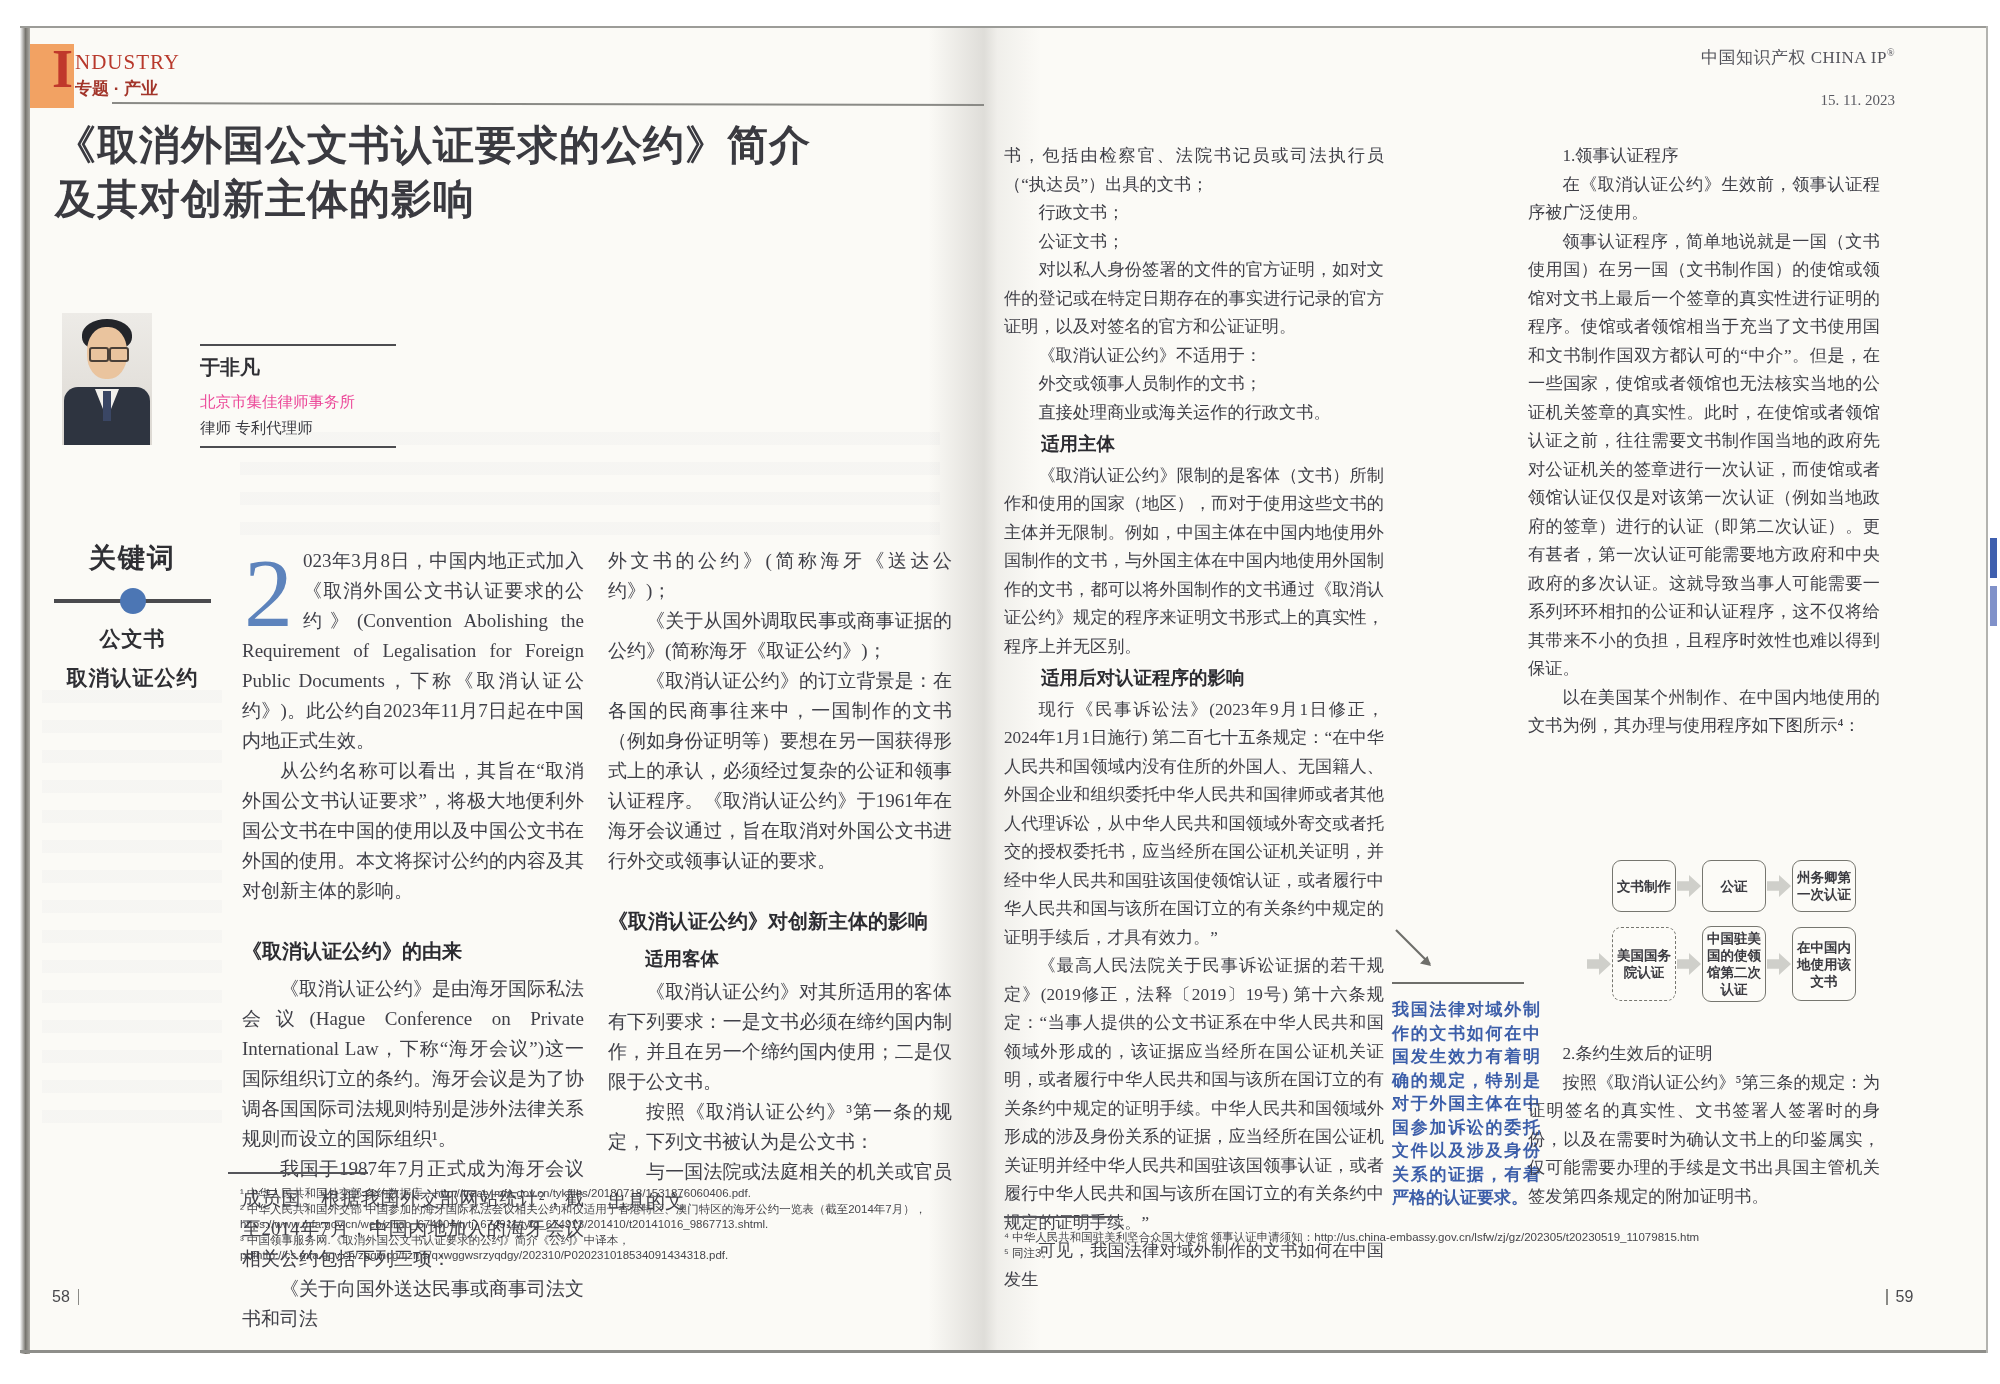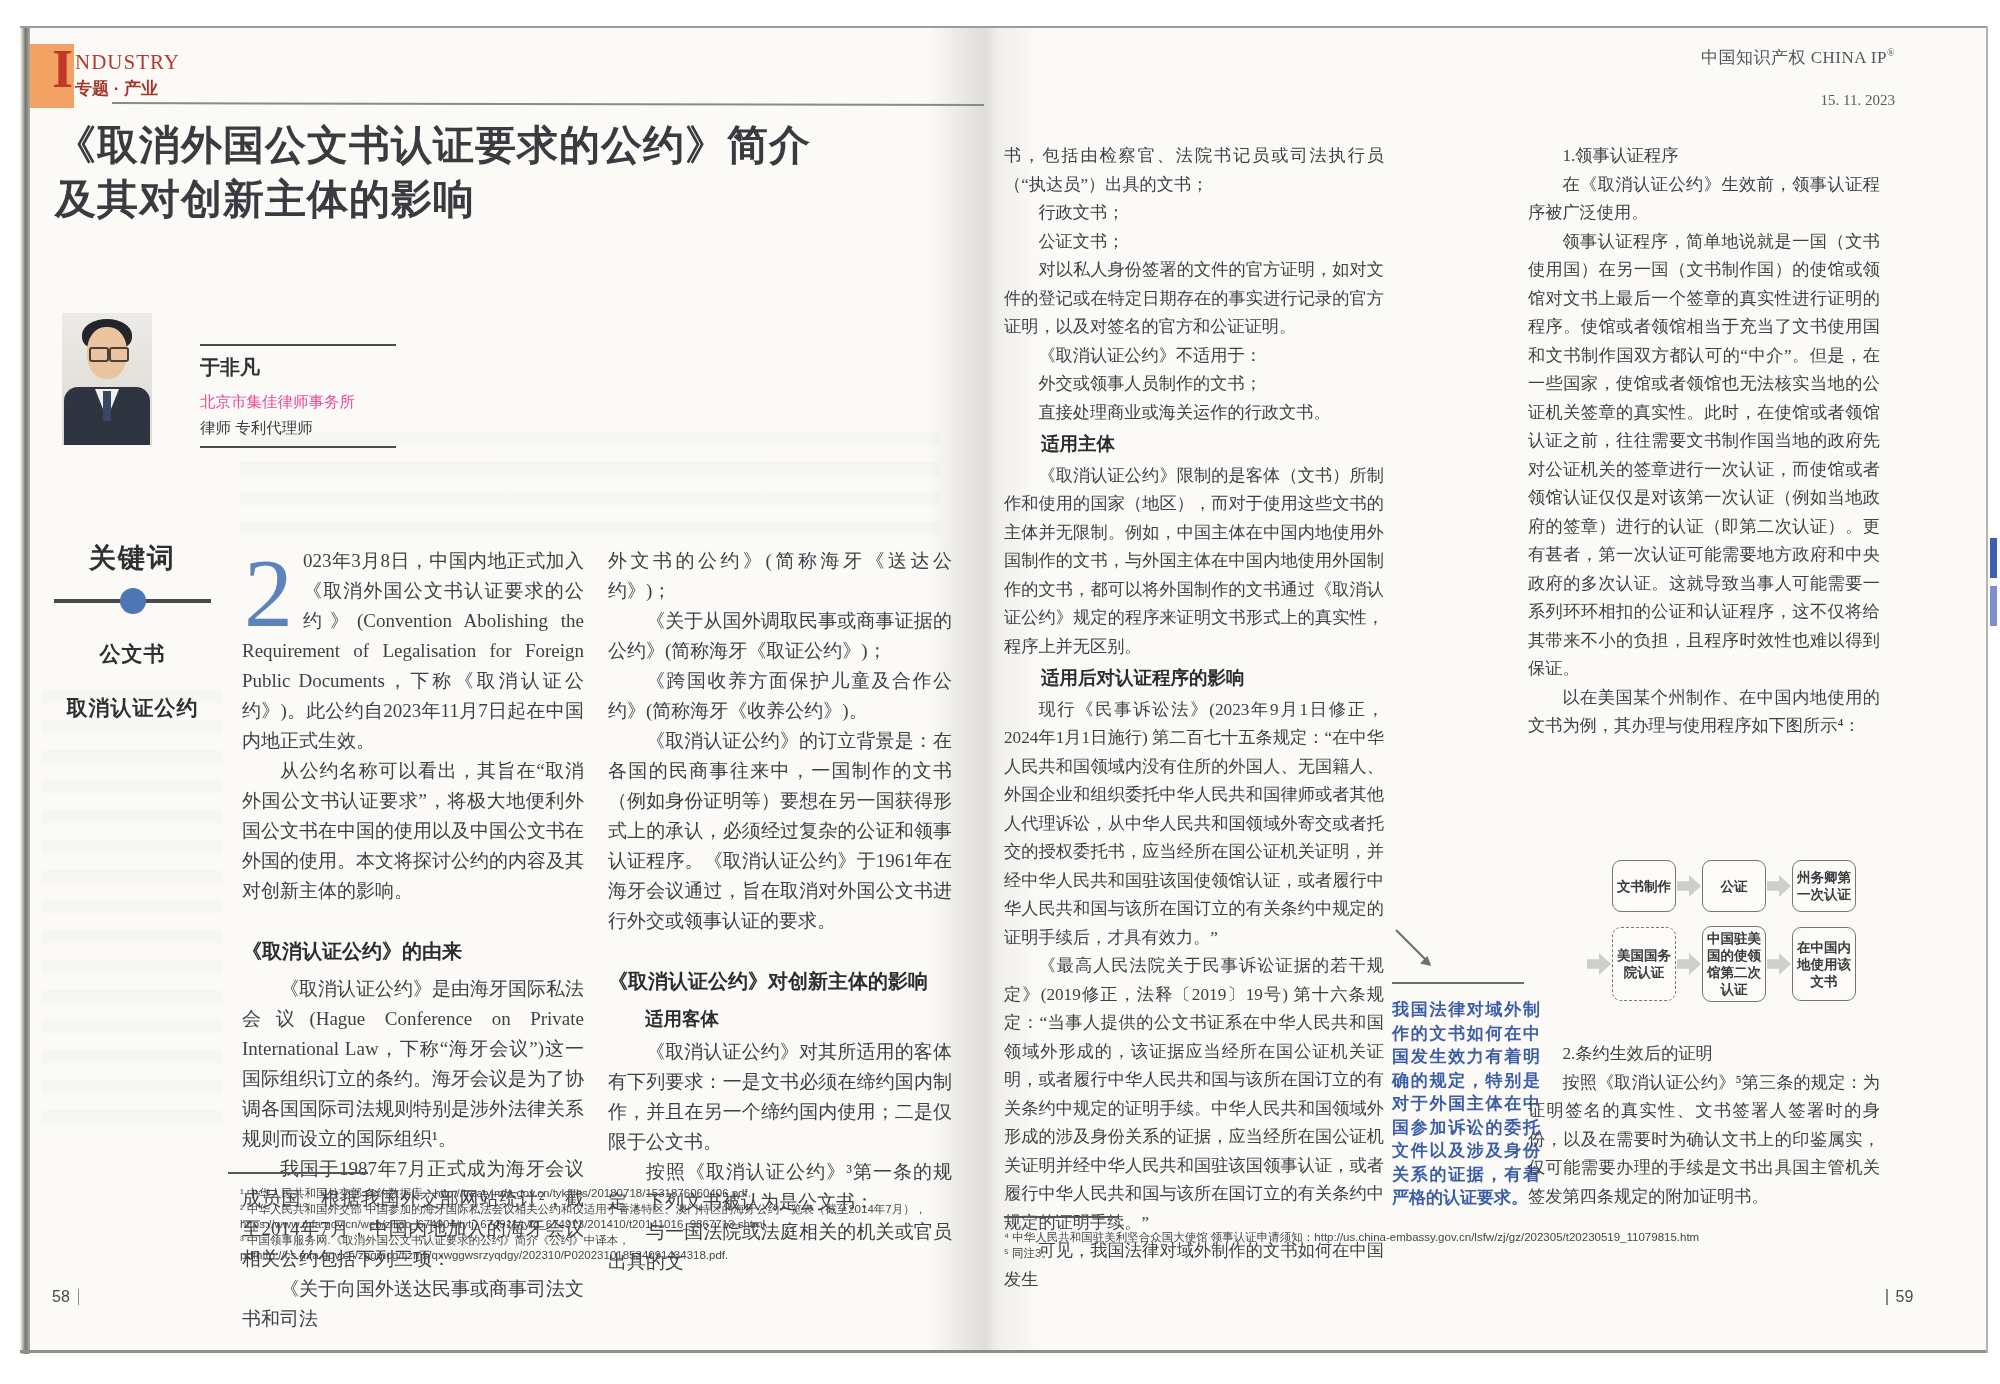--- a/index.html
+++ b/index.html
@@ -53,21 +53,21 @@
   #author-role{position:absolute;left:200px;top:418px;font-family:"Liberation Sans",sans-serif;
                font-size:15.5px;color:#3d3d44;}
   
   #keywords{position:absolute;left:40px;top:540px;width:185px;text-align:center;
             font-family:"Liberation Sans",sans-serif;color:#2f2f34;}
   #kw-label{font-size:27px;font-weight:bold;letter-spacing:2px;}
   #kw-line{position:relative;height:26px;margin-top:12px;}
   #kw-line .bar{position:absolute;left:14px;right:14px;top:11px;height:4px;background:#4a4a4e;}
   #kw-line .dot{position:absolute;left:50%;top:0;width:26px;height:26px;margin-left:-13px;
                 border-radius:50%;background:#4c76b4;}
-  .kw-item{font-size:21px;font-weight:bold;margin-top:26px;letter-spacing:1px;}
+  .kw-item{font-size:21px;font-weight:bold;margin-top:11px;letter-spacing:1px;}
   
   .col{position:absolute;text-align:justify;}
   .body-left{font-size:19px;line-height:30px;}
   .body-right{font-size:17.2px;line-height:28.5px;}
   .col p{margin:0;text-indent:2em;}
   .col p.ni{text-indent:0;}
   .col h3{font-family:"Liberation Sans",sans-serif;font-size:20px;font-weight:bold;color:#2b2b30;
           margin:30px 0 8px;text-indent:0;white-space:nowrap;}
   .col h4{font-family:"Liberation Sans",sans-serif;font-size:18.5px;font-weight:bold;color:#2b2b30;
           margin:3px 0 3px;text-indent:2em;}
@@ -158,21 +158,20 @@
     <p>从公约名称可以看出，其旨在“取消外国公文书认证要求”，将极大地便利外国公文书在中国的使用以及中国公文书在外国的使用。本文将探讨公约的内容及其对创新主体的影响。</p>
     <h3>《取消认证公约》的由来</h3>
     <p>《取消认证公约》是由海牙国际私法会议(Hague Conference on Private International Law，下称“海牙会议”)这一国际组织订立的条约。海牙会议是为了协调各国国际司法规则特别是涉外法律关系规则而设立的国际组织¹。</p>
     <p>我国于1987年7月正式成为海牙会议成员国。根据我国外交部网站统计²，截至2014年7月，中国内地加入的海牙会议相关公约包括下列三项：</p>
     <p>《关于向国外送达民事或商事司法文书和司法</p>
   </div>
 
   <div class="col body-left" style="left:608px;top:546px;width:344px;height:628px;">
     <p class="ni">外文书的公约》(简称海牙《送达公约》)；</p>
     <p>《关于从国外调取民事或商事证据的公约》(简称海牙《取证公约》)；</p>
-    <p>《跨国收养方面保护儿童及合作公约》(简称海牙《收养公约》)。</p>
     <p>《取消认证公约》的订立背景是：在各国的民商事往来中，一国制作的文书（例如身份证明等）要想在另一国获得形式上的承认，必须经过复杂的公证和领事认证程序。《取消认证公约》于1961年在海牙会议通过，旨在取消对外国公文书进行外交或领事认证的要求。</p>
     <h3>《取消认证公约》对创新主体的影响</h3>
     <h4>适用客体</h4>
     <p>《取消认证公约》对其所适用的客体有下列要求：一是文书必须在缔约国内制作，并且在另一个缔约国内使用；二是仅限于公文书。</p>
     <p>按照《取消认证公约》³第一条的规定，下列文书被认为是公文书：</p>
     <p>与一国法院或法庭相关的机关或官员出具的文</p>
   </div>
 
   <div class="fn-rule" style="left:228px;top:1172px;width:140px;"></div>
   <div class="fnblock" style="left:240px;top:1186px;width:732px;">

